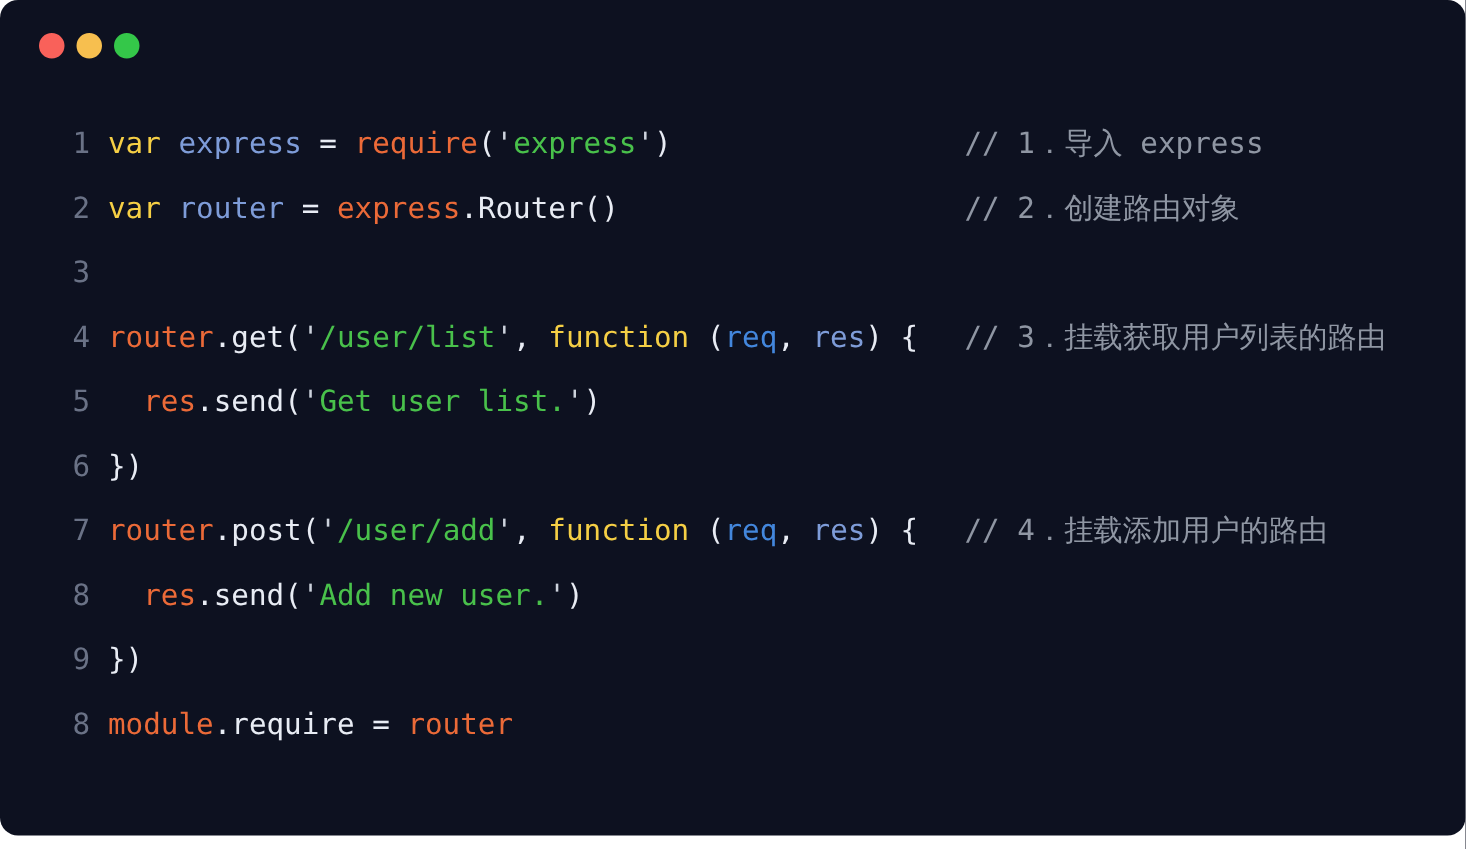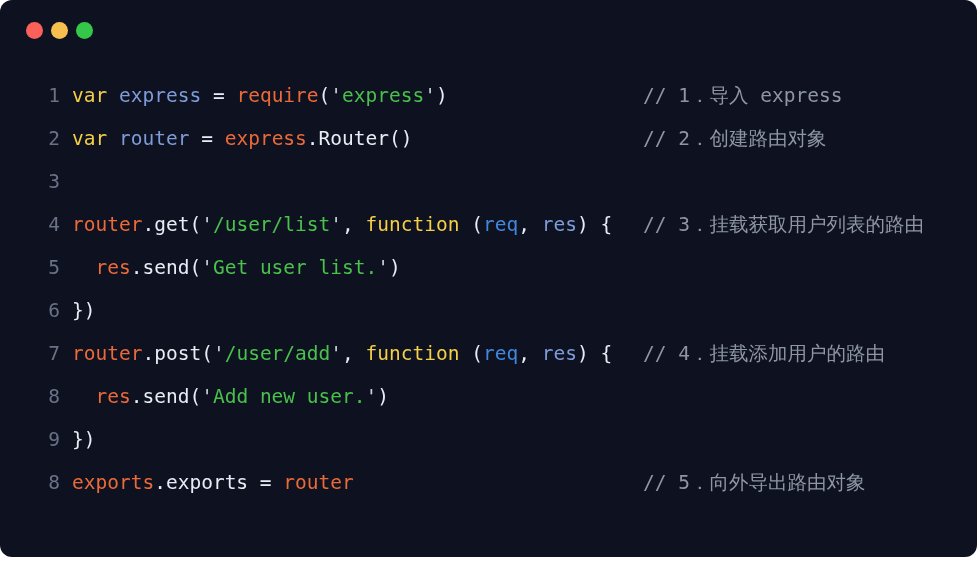--- a/index.html
+++ b/index.html
@@ -42,15 +42,15 @@
   <div class="code" id="code">
       <div class="line"><span class="ln">1</span><span><span class="tok" style="color: rgb(245, 207, 69);">var</span><span class="tok" style="color: rgb(232, 236, 244);"> </span><span class="tok" style="color: rgb(126, 156, 216);">express</span><span class="tok" style="color: rgb(232, 236, 244);"> = </span><span class="tok" style="color: rgb(235, 106, 56);">require</span><span class="tok" style="color: rgb(232, 236, 244);">(</span><span class="tok" style="color: rgb(204, 210, 220);">'</span><span class="tok" style="color: rgb(73, 193, 75);">express</span><span class="tok" style="color: rgb(204, 210, 220);">'</span><span class="tok" style="color: rgb(232, 236, 244);">)</span></span><span class="comment">// 1．导入 express</span></div>
       <div class="line"><span class="ln">2</span><span><span class="tok" style="color: rgb(245, 207, 69);">var</span><span class="tok" style="color: rgb(232, 236, 244);"> </span><span class="tok" style="color: rgb(126, 156, 216);">router</span><span class="tok" style="color: rgb(232, 236, 244);"> = </span><span class="tok" style="color: rgb(235, 106, 56);">express</span><span class="tok" style="color: rgb(232, 236, 244);">.Router()</span></span><span class="comment">// 2．创建路由对象</span></div>
       <div class="line"><span class="ln">3</span><span></span></div>
       <div class="line"><span class="ln">4</span><span><span class="tok" style="color: rgb(235, 106, 56);">router</span><span class="tok" style="color: rgb(232, 236, 244);">.get(</span><span class="tok" style="color: rgb(204, 210, 220);">'</span><span class="tok" style="color: rgb(73, 193, 75);">/user/list</span><span class="tok" style="color: rgb(204, 210, 220);">'</span><span class="tok" style="color: rgb(232, 236, 244);">, </span><span class="tok" style="color: rgb(245, 207, 69);">function</span><span class="tok" style="color: rgb(232, 236, 244);"> (</span><span class="tok" style="color: rgb(67, 135, 221);">req</span><span class="tok" style="color: rgb(232, 236, 244);">, </span><span class="tok" style="color: rgb(126, 156, 216);">res</span><span class="tok" style="color: rgb(232, 236, 244);">) {</span></span><span class="comment">// 3．挂载获取用户列表的路由</span></div>
       <div class="line"><span class="ln">5</span><span><span class="tok" style="color: rgb(232, 236, 244);">  </span><span class="tok" style="color: rgb(235, 106, 56);">res</span><span class="tok" style="color: rgb(232, 236, 244);">.send(</span><span class="tok" style="color: rgb(204, 210, 220);">'</span><span class="tok" style="color: rgb(73, 193, 75);">Get user list.</span><span class="tok" style="color: rgb(204, 210, 220);">'</span><span class="tok" style="color: rgb(232, 236, 244);">)</span></span></div>
       <div class="line"><span class="ln">6</span><span><span class="tok" style="color: rgb(232, 236, 244);">})</span></span></div>
       <div class="line"><span class="ln">7</span><span><span class="tok" style="color: rgb(235, 106, 56);">router</span><span class="tok" style="color: rgb(232, 236, 244);">.post(</span><span class="tok" style="color: rgb(204, 210, 220);">'</span><span class="tok" style="color: rgb(73, 193, 75);">/user/add</span><span class="tok" style="color: rgb(204, 210, 220);">'</span><span class="tok" style="color: rgb(232, 236, 244);">, </span><span class="tok" style="color: rgb(245, 207, 69);">function</span><span class="tok" style="color: rgb(232, 236, 244);"> (</span><span class="tok" style="color: rgb(67, 135, 221);">req</span><span class="tok" style="color: rgb(232, 236, 244);">, </span><span class="tok" style="color: rgb(126, 156, 216);">res</span><span class="tok" style="color: rgb(232, 236, 244);">) {</span></span><span class="comment">// 4．挂载添加用户的路由</span></div>
       <div class="line"><span class="ln">8</span><span><span class="tok" style="color: rgb(232, 236, 244);">  </span><span class="tok" style="color: rgb(235, 106, 56);">res</span><span class="tok" style="color: rgb(232, 236, 244);">.send(</span><span class="tok" style="color: rgb(204, 210, 220);">'</span><span class="tok" style="color: rgb(73, 193, 75);">Add new user.</span><span class="tok" style="color: rgb(204, 210, 220);">'</span><span class="tok" style="color: rgb(232, 236, 244);">)</span></span></div>
       <div class="line"><span class="ln">9</span><span><span class="tok" style="color: rgb(232, 236, 244);">})</span></span></div>
-      <div class="line"><span class="ln">8</span><span><span class="tok" style="color: rgb(235, 106, 56);">exports</span><span class="tok" style="color: rgb(232, 236, 244);">.exports = </span><span class="tok" style="color: rgb(235, 106, 56);">router</span></span><span class="comment">// 5．向外导出路由对象</span></div>
+      <div class="line"><span class="ln">8</span><span><span class="tok" style="color: rgb(235, 106, 56);">module</span><span class="tok" style="color: rgb(232, 236, 244);">.require = </span><span class="tok" style="color: rgb(235, 106, 56);">router</span></span></div>
     </div>
 </div>
 
 </body></html>

